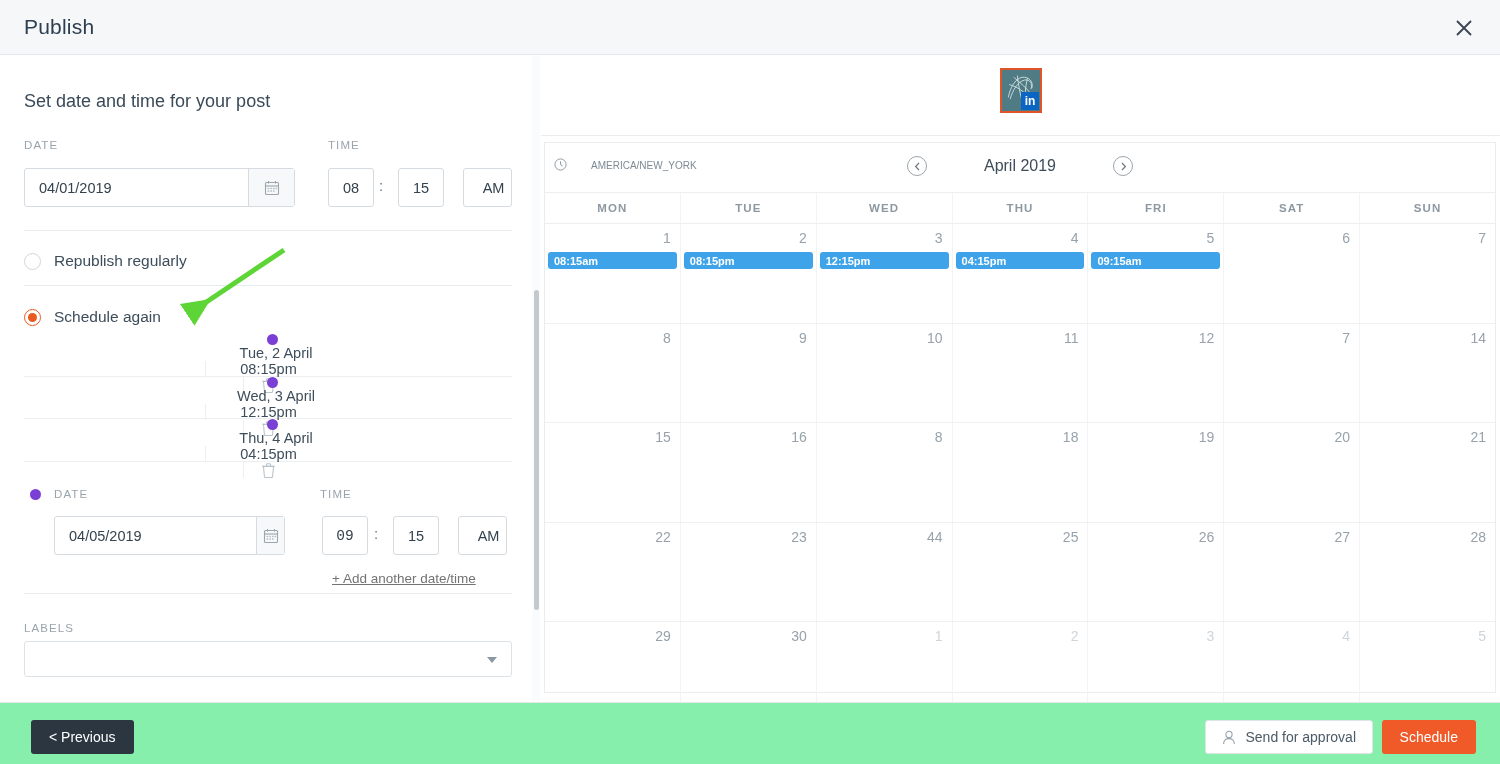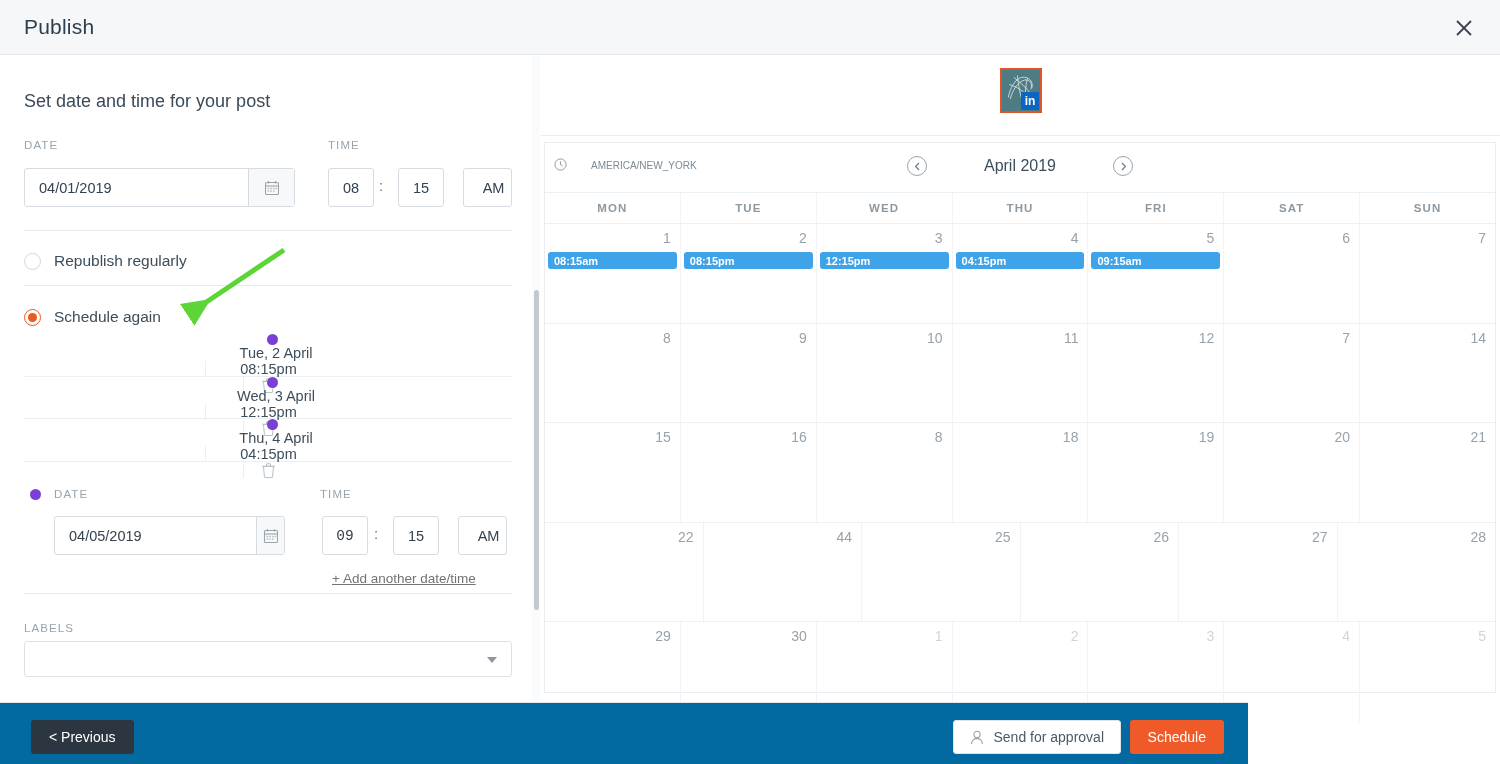--- a/index.html
+++ b/index.html
@@ -268,22 +268,22 @@
     background: #3ea3e8; color: #fff;
     font-size: 11px; font-weight: bold;
     display: flex; align-items: center;
     padding-left: 6px;
     cursor: pointer;
   }
 
   
   .footer {
     position: absolute; left: 0; top: 702px;
-    width: 1248px; height: 62px;
-    background: #0369a1;
+    width: 1500px; height: 62px;
+    background: #86efac;
     border-top: 1px solid #e4e8ec;
   }
   .btn-prev {
     position: absolute; left: 31px; top: 17px;
     height: 34px; padding: 0 18px;
     background: #2b3641; color: #fff; border: 0; border-radius: 3px;
     font-size: 14px; cursor: pointer;
     font-family: "Liberation Sans", sans-serif;
   }
   .btn-approval {
@@ -582,20 +582,23 @@
             </div>
             <div class="day-cell">
               <div class="day-num">21</div>
             </div>
           </div>
           <div class="week-row">
             <div class="day-cell">
               <div class="day-num">22</div>
             </div>
             <div class="day-cell">
+              <div class="day-num">23</div>
+            </div>
+            <div class="day-cell">
               <div class="day-num">44</div>
             </div>
             <div class="day-cell">
               <div class="day-num">25</div>
             </div>
             <div class="day-cell">
               <div class="day-num">26</div>
             </div>
             <div class="day-cell">
               <div class="day-num">27</div>

